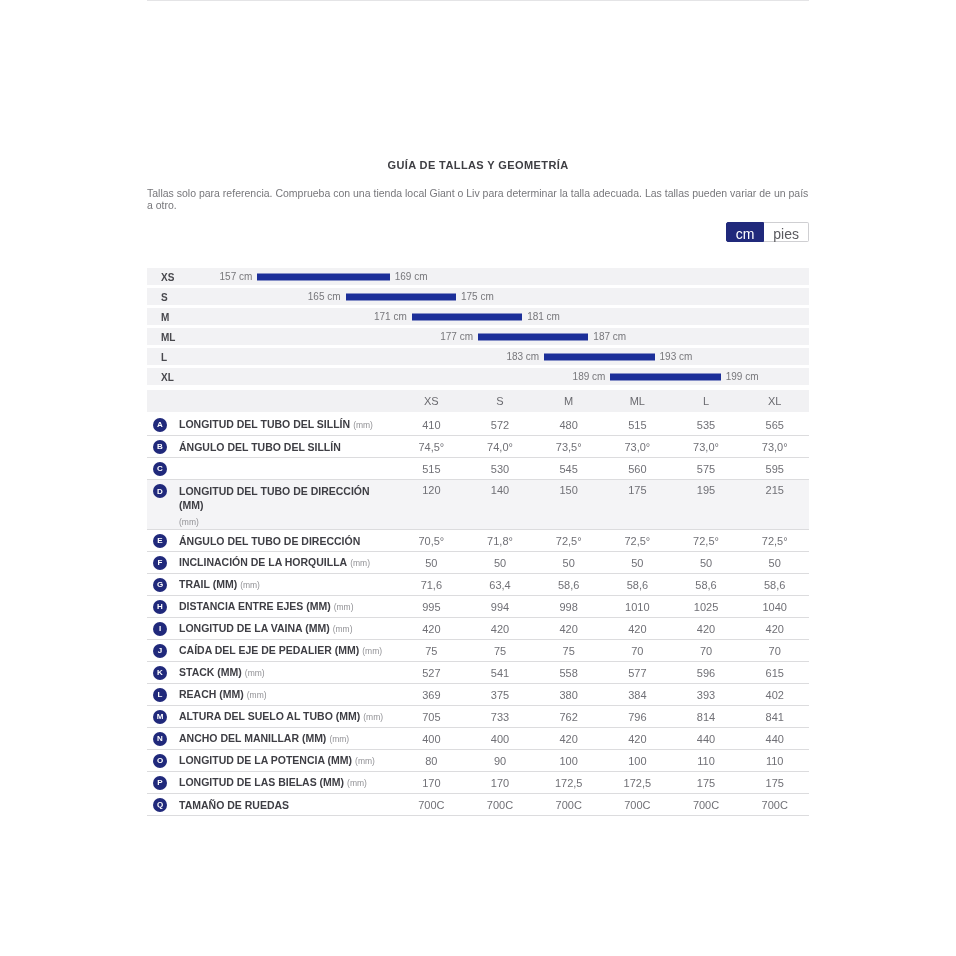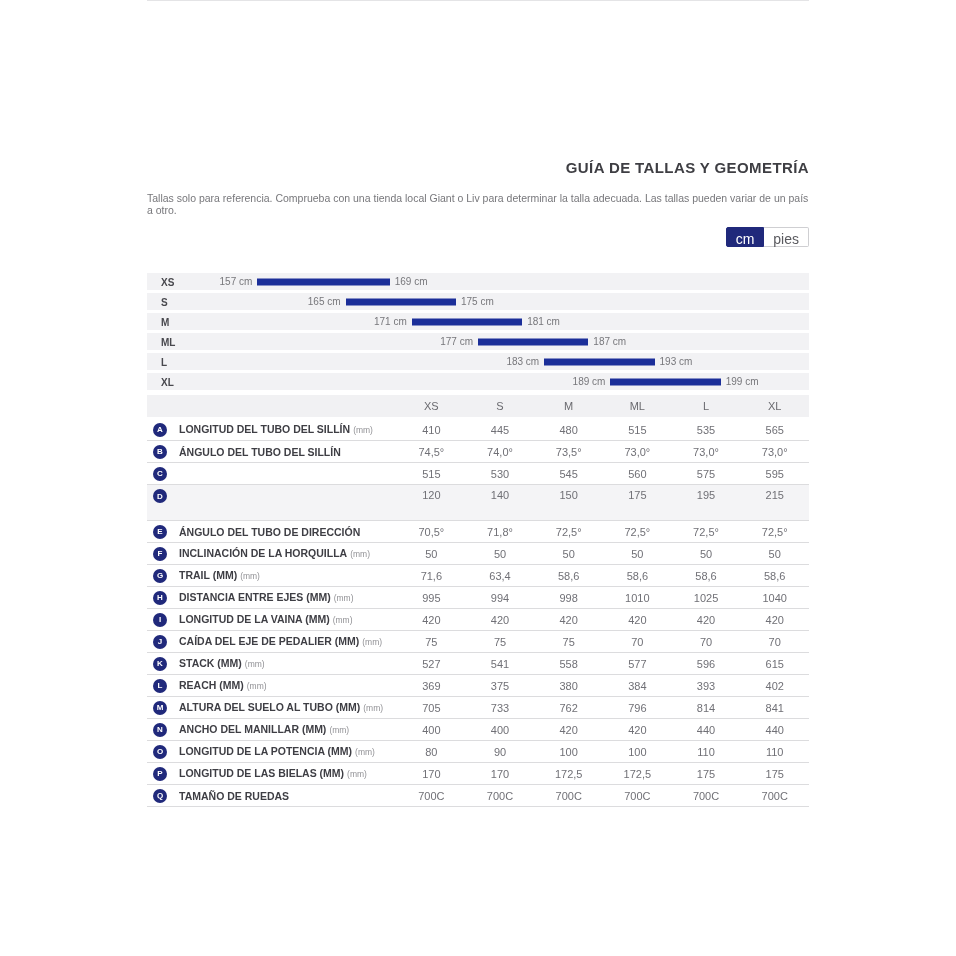--- a/index.html
+++ b/index.html
@@ -11,22 +11,22 @@
     overflow: hidden;
   }
   .content {
     width: 662px;
     margin: 0 auto;
     padding-top: 152px;
   }
   .section-top-line { border-top: 1px solid #e4e4e6; }
   .page-title {
     margin-top: 6px;
-    text-align: right;
-    font-size: 15px;
+    text-align: center;
+    font-size: 11px;
     font-weight: bold;
     letter-spacing: 0.4px;
     color: #3e3e43;
   }
   .page-subtitle {
     margin-top: 16px;
     text-align: left;
     font-size: 10.5px;
     color: #77777b;
   }
@@ -232,21 +232,21 @@
         <div class="gcol">L</div>
         <div class="gcol">XL</div>
       </div>
     <div id="gbody">
         <div class="grow">
           <div class="glabelcell">
             <span class="badge">A</span>
             <span class="glabel">LONGITUD DEL TUBO DEL SILLÍN<span class="gsuffix">(mm)</span></span>
           </div>
           <div class="gval">410</div>
-          <div class="gval">445</div>
+          <div class="gval">572</div>
           <div class="gval">480</div>
           <div class="gval">515</div>
           <div class="gval">535</div>
           <div class="gval">565</div>
         </div>
         <div class="grow">
           <div class="glabelcell">
             <span class="badge">B</span>
             <span class="glabel">ÁNGULO DEL TUBO DEL SILLÍN</span>
           </div>
@@ -264,20 +264,21 @@
           <div class="gval">515</div>
           <div class="gval">530</div>
           <div class="gval">545</div>
           <div class="gval">560</div>
           <div class="gval">575</div>
           <div class="gval">595</div>
         </div>
         <div class="grow hl wrap">
           <div class="glabelcell">
             <span class="badge">D</span>
+            <span class="glabel">LONGITUD DEL TUBO DE DIRECCIÓN (MM)<span class="gsuffix">(mm)</span></span>
           </div>
           <div class="gval">120</div>
           <div class="gval">140</div>
           <div class="gval">150</div>
           <div class="gval">175</div>
           <div class="gval">195</div>
           <div class="gval">215</div>
         </div>
         <div class="grow">
           <div class="glabelcell">

